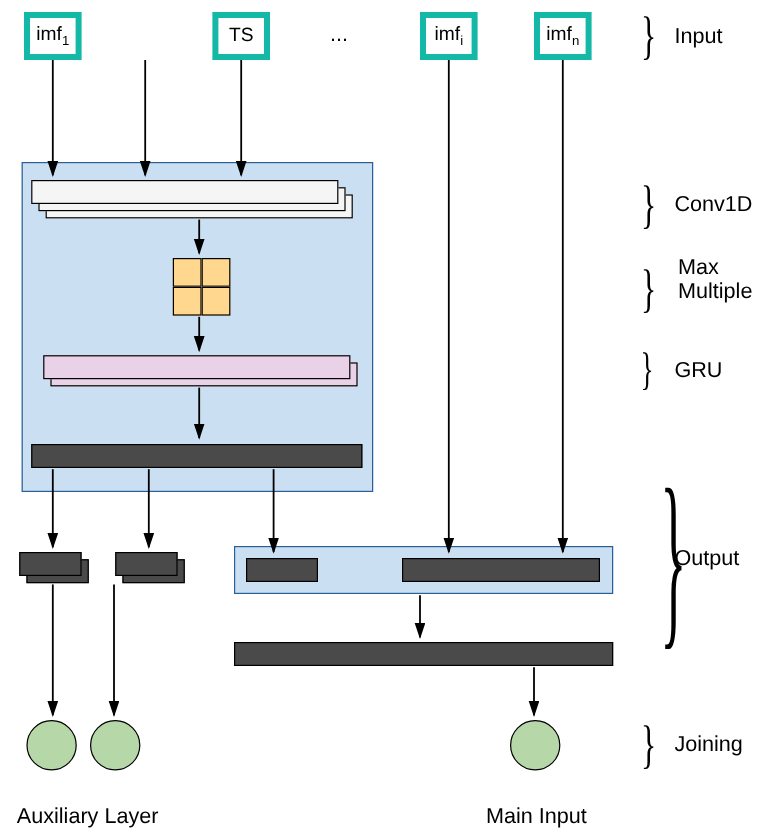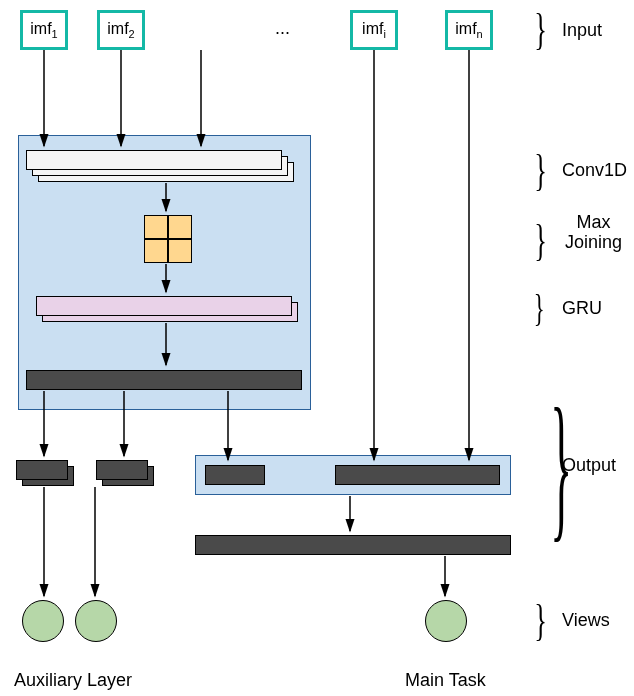--- a/index.html
+++ b/index.html
@@ -9,21 +9,21 @@
     background: white;
   }
   .canvas {
     position: relative;
     width: 634px;
     height: 696px;
     background: white;
   }
   .box {
     position: absolute;
-    border: 3px solid #14b8a6;
+    border: 5px solid #14b8a6;
     box-sizing: border-box;
     display: flex;
     align-items: center;
     justify-content: center;
     font-size: 16px;
   }
   .input-box {
     background: white;
     width: 48px;
     height: 40px;
@@ -50,21 +50,21 @@
     position: absolute;
     border: 1px solid #000;
     border-radius: 50%;
     background: #b6d7a8;
     width: 40px;
     height: 40px;
   }
   .section-label {
     position: absolute;
     font-size: 18px;
-    text-align: center;
+    text-align: left;
   }
   svg.arrows {
     position: absolute;
     left: 0;
     top: 0;
     width: 634px;
     height: 696px;
     pointer-events: none;
   }
   .brace {
@@ -76,22 +76,22 @@
   .sub { font-size: 11px; vertical-align: sub; }
 </style>
 </head>
 <body>
 
 <div class="canvas">
 
   <div class="box input-box" style="left:20px">
     <span><span>imf</span><span class="sub">1</span></span>
   </div>
-  <div class="box input-box" style="left:97px">
-    <span><span>imf</span><span class="sub">2</span></span>
+  <div class="box input-box" style="left:177px">
+    <span>TS</span>
   </div>
   <div class="dots" style="left:275px">...</div>
   <div class="box input-box" style="left:350px">
     <span><span>imf</span><span class="sub">i</span></span>
   </div>
   <div class="box input-box" style="left:445px">
     <span><span>imf</span><span class="sub">n</span></span>
   </div>
 
   <div class="box blue-bg" style="left:18px; top:135px; width:293px; height:275px; border:1px solid #2a6099"></div>
@@ -121,41 +121,41 @@
 
   <div class="stack-rect dense" style="left:195px; top:535px; width:316px; height:20px"></div>
 
   <div class="circle" style="left:22px; top:600px"></div>
   <div class="circle" style="left:75px; top:600px"></div>
   <div class="circle" style="left:425px; top:600px"></div>
 
   <div class="box blue-bg" style="left:14px; top:594px; width:110px; height:52px; border:1px solid #2a6099; z-index:-1"></div>
 
   <div class="section-label" style="left:14px; top:670px">Auxiliary Layer</div>
-  <div class="section-label" style="left:405px; top:670px">Main Task</div>
+  <div class="section-label" style="left:405px; top:670px">Main Input</div>
 
   <div class="brace" style="left:530px; top:4px">}</div>
   <div class="section-label" style="left:562px; top:20px">Input</div>
 
   <div class="brace" style="left:530px; top:145px">}</div>
   <div class="section-label" style="left:562px; top:160px">Conv1D</div>
 
   <div class="brace" style="left:530px; top:215px">}</div>
   <div class="section-label" style="left:565px; top:212px; line-height:20px">
-    <span>Max</span><br><span>Joining</span>
+    <span>Max</span><br><span>Multiple</span>
   </div>
 
   <div class="brace" style="left:530px; top:286px; font-size:38px">}</div>
   <div class="section-label" style="left:562px; top:298px">GRU</div>
 
   <div class="brace" style="left:530px; top:390px; font-size:130px; transform:scaleX(0.35) scaleY(1.25);">}</div>
   <div class="section-label" style="left:562px; top:455px">Output</div>
 
   <div class="brace" style="left:530px; top:595px">}</div>
-  <div class="section-label" style="left:562px; top:610px">Views</div>
+  <div class="section-label" style="left:562px; top:610px">Joining</div>
 
   <svg class="arrows">
     <defs>
       <marker id="ah" markerWidth="10" markerHeight="10" refX="8" refY="3" orient="auto">
         <path d="M0,0 L0,6 L9,3 z" fill="#000"></path>
       </marker>
     </defs>
 
     <line x1="44" y1="50" x2="44" y2="146" stroke="#000" stroke-width="1.5" marker-end="url(#ah)"></line>
     <line x1="121" y1="50" x2="121" y2="146" stroke="#000" stroke-width="1.5" marker-end="url(#ah)"></line>

